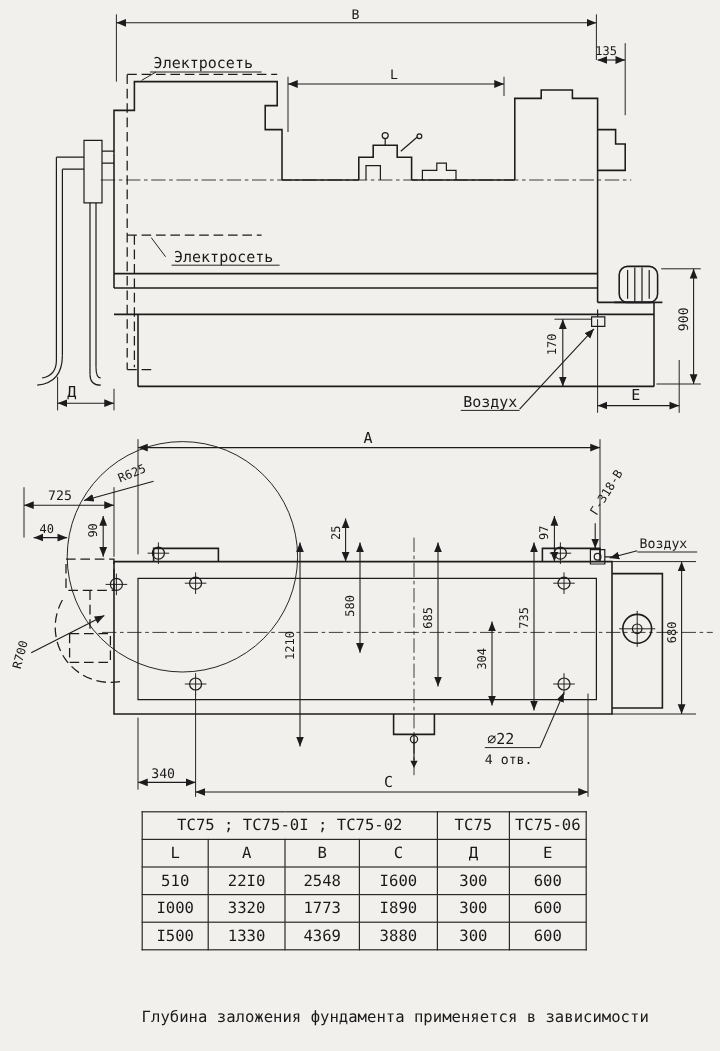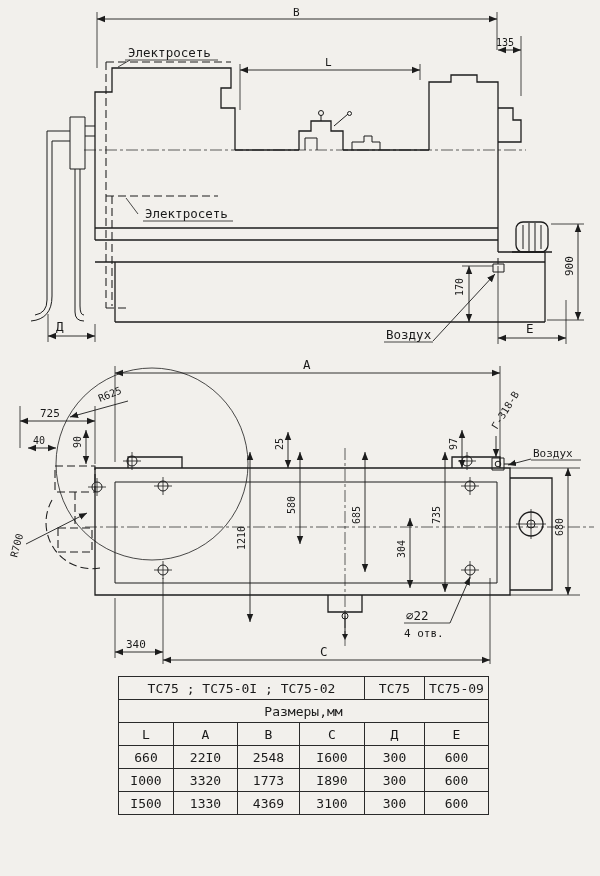--- a/index.html
+++ b/index.html
@@ -206,56 +206,54 @@
         <col style="width:64px">
         <col style="width:62px">
     <col style="width:65px">
         <col style="width:60px">
         <col style="width:64px">
   </colgroup>
   <tbody>
         <tr>
     <td colspan="4">ТС75 ; ТС75-0I ; ТС75-02</td>
     <td>ТС75</td>
-    <td>ТС75-09</td>
-  </tr>
-  <tr>
-    <td colspan="6">Размеры,мм</td>
+    <td>ТС75-06</td>
   </tr>
   <tr>
     <th>L</th>
     <th>А</th>
     <th>В</th>
     <th>С</th>
     <th>Д</th>
     <th>Е</th>
   </tr>
   <tr>
-    <td>660</td>
+    <td>510</td>
     <td>22I0</td>
     <td>2548</td>
     <td>I600</td>
     <td>300</td>
     <td>600</td>
   </tr>
   <tr>
     <td>I000</td>
     <td>3320</td>
     <td>1773</td>
     <td>I890</td>
     <td>300</td>
     <td>600</td>
   </tr>
   <tr>
     <td>I500</td>
     <td>1330</td>
     <td>4369</td>
-    <td>3100</td>
+    <td>3880</td>
     <td>300</td>
     <td>600</td>
   </tr>
 </tbody>
     </table>
 
 <div class="note">
+  <div>Глубина заложения фундамента применяется в зависимости</div>
 </div>
 
 </div>
 
 </body></html>

